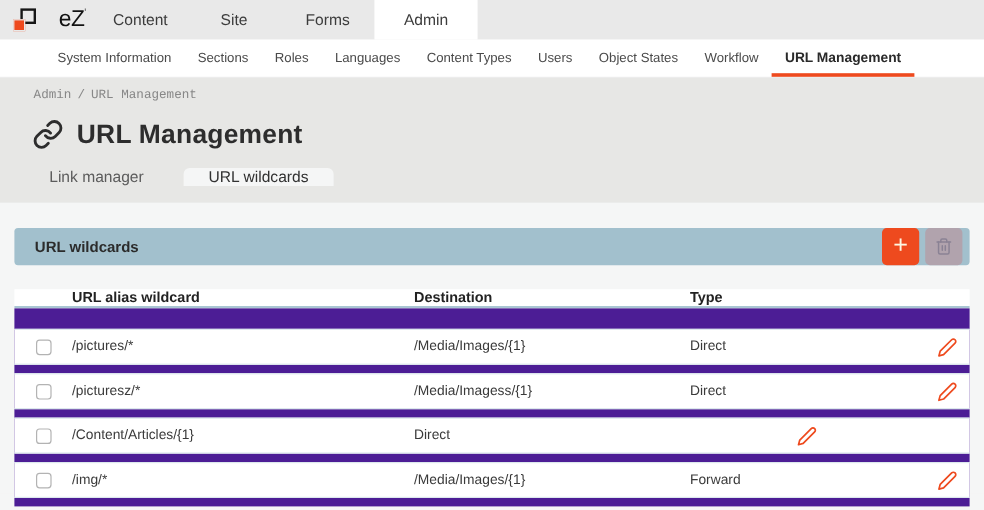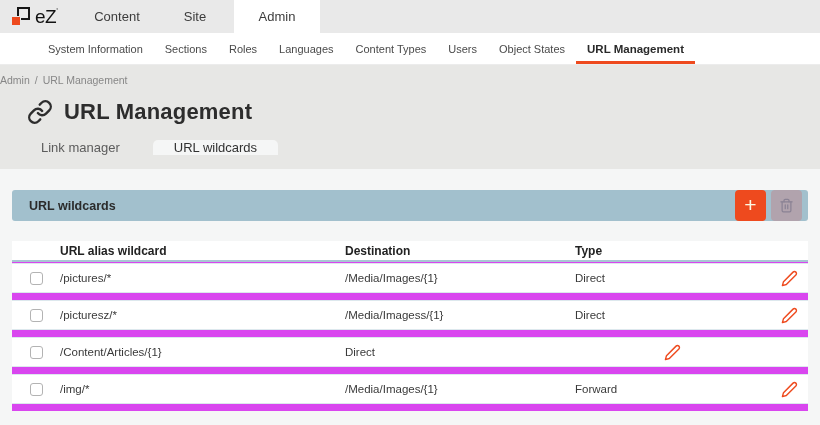--- a/index.html
+++ b/index.html
@@ -10,80 +10,82 @@
     color: #333;
     font-size: 13px;
   }
 
   
   .topbar { height: 33px; background: #e9e9e9; display: flex; align-items: stretch; }
   .logo { flex: 0 0 78px; display: flex; align-items: center; padding-left: 11px; }
   .logo-mark { position: relative; width: 19px; height: 19px; flex: 0 0 19px; }
   .logo-outline { position: absolute; top: 0; right: 0; width: 13px; height: 13px; border: 2.5px solid #161616; background: transparent; }
   .logo-square { position: absolute; bottom: 0; left: 0; width: 10px; height: 10px; background: #ee4a1e; border: 1px solid #e9e9e9; }
-  .logo-text { font-size: 19px; color: #121212; margin-left: 5px; letter-spacing: -0.5px; }
+  .logo-text { font-size: 19px; color: #121212; margin-left: 19px; letter-spacing: -0.5px; }
   .logo-prime { font-size: 9px; vertical-align: 9px; color: #555; }
   .topnav-item { width: 78px; display: flex; align-items: center; justify-content: center; color: #3c3c3c; cursor: pointer; }
   .topnav-item.active { width: 86px; background: #ffffff; }
 
   
   .subnav { height: 32px; background: #ffffff; display: flex; align-items: stretch; padding-left: 37px; border-bottom: 1px solid #ececec; }
   .subnav-item { display: flex; align-items: center; padding: 0 11px; font-size: 11px; color: #4a4a4a; cursor: pointer; border-bottom: 3px solid transparent; padding-top: 3px; }
   .subnav-item.active { font-weight: bold; color: #2a2a2a; border-bottom-color: #ee4a1e; font-size: 11.5px; }
 
   
   .graysec { background: #e7e7e5; padding-top: 9px; }
-  .breadcrumb { font-size: 10.5px; color: #878787; }
+  .breadcrumb { padding-left: 28px; font-size: 10.5px; color: #878787; font-family: Liberation Mono, monospace; }
   .breadcrumb .sep { margin: 0 5px; }
   .pagetitle { display: flex; align-items: center; gap: 11px; padding-left: 27px; margin-top: 13px; }
   .pagetitle h1 { font-size: 22px; font-weight: bold; color: #2d2d2d; letter-spacing: 0.2px; }
   .tabsrow { display: flex; align-items: flex-start; height: 29px; margin-top: 15px; padding-left: 20px; }
   .tab { display: flex; align-items: center; padding: 0 21px; color: #5c5c5c; cursor: pointer; }
   .tab.active { background: #f5f6f6; border-radius: 5px 5px 0 0; color: #323232; margin-left: 12px; }
 
   
   .content { background: #f5f6f6; padding: 21px 12px 0 12px; height: 242px; display: flex; flex-direction: column; }
   .panel-header { height: 33px; background: #a2c0cd; border-radius: 3px; display: flex; align-items: center; padding: 0 6px 0 17px; }
   .panel-title { font-weight: bold; font-size: 12.5px; color: #2b2b2b; flex: 1; }
   .btn-add { width: 31px; height: 31px; background: #ee4a1e; border: none; border-radius: 4px; color: #fdf7e2; font-size: 21px; line-height: 1; cursor: pointer; display: flex; align-items: center; justify-content: center; padding-bottom: 3px; }
   .btn-trash { width: 31px; height: 31px; background: #b1a3ad; border: none; border-radius: 4px; margin-left: 5px; display: flex; align-items: center; justify-content: center; cursor: default; }
 
   .grid { display: grid; grid-template-columns: 48px 285px 230px 195px 1fr; align-items: center; }
   .thead { background: #ffffff; height: 32px; margin-top: 20px; border-bottom: 2px solid #a9c6d3; font-size: 12px; font-weight: bold; color: #222; }
-  .tbody { background: #d946ef; flex: 1; padding-top: 1px; }
+  .tbody { background: #4c1d95; flex: 1; padding-top: 17px; }
   .trow { background: #ffffff; height: 30px; margin-bottom: 7px; border-top: 1px solid #dde8ed; border-bottom: 1px solid #dde8ed; font-size: 11.5px; color: #3a3a3a; }
   .cell-check { display: flex; justify-content: center; }
   .checkbox { width: 13px; height: 13px; border: 1px solid #b3b3b3; border-radius: 3px; background: #fff; cursor: pointer; }
   .cell-edit { display: flex; justify-content: center; }
   .editbtn { background: none; border: none; cursor: pointer; display: flex; align-items: center; padding: 2px; }
 </style>
 </head>
 <body>
 
 <div class="topbar">
   <div class="logo">
     <span class="logo-mark">
       <span class="logo-outline"></span>
       <span class="logo-square"></span>
     </span>
     <span class="logo-text"><span>eZ</span><span class="logo-prime">'</span></span>
   </div>
   <div class="topnav-item">Content</div>
   <div class="topnav-item">Site</div>
+  <div class="topnav-item">Forms</div>
   <div class="topnav-item active">Admin</div>
 </div>
 
 <div class="subnav">
   <div class="subnav-item">System Information</div>
   <div class="subnav-item">Sections</div>
   <div class="subnav-item">Roles</div>
   <div class="subnav-item">Languages</div>
   <div class="subnav-item">Content Types</div>
   <div class="subnav-item">Users</div>
   <div class="subnav-item">Object States</div>
+  <div class="subnav-item">Workflow</div>
   <div class="subnav-item active">URL Management</div>
 </div>
 
 <div class="graysec">
   <div class="breadcrumb">
     <span>Admin</span><span class="sep">/</span><span>URL Management</span>
   </div>
   <div class="pagetitle">
     <svg width="26" height="26" viewBox="0 0 24 24" fill="none" stroke="#2d2d2d" stroke-width="2.2" stroke-linecap="round" stroke-linejoin="round">
       <path d="M10 13a5 5 0 0 0 7.54.54l3-3a5 5 0 0 0-7.07-7.07l-1.72 1.71"></path>

